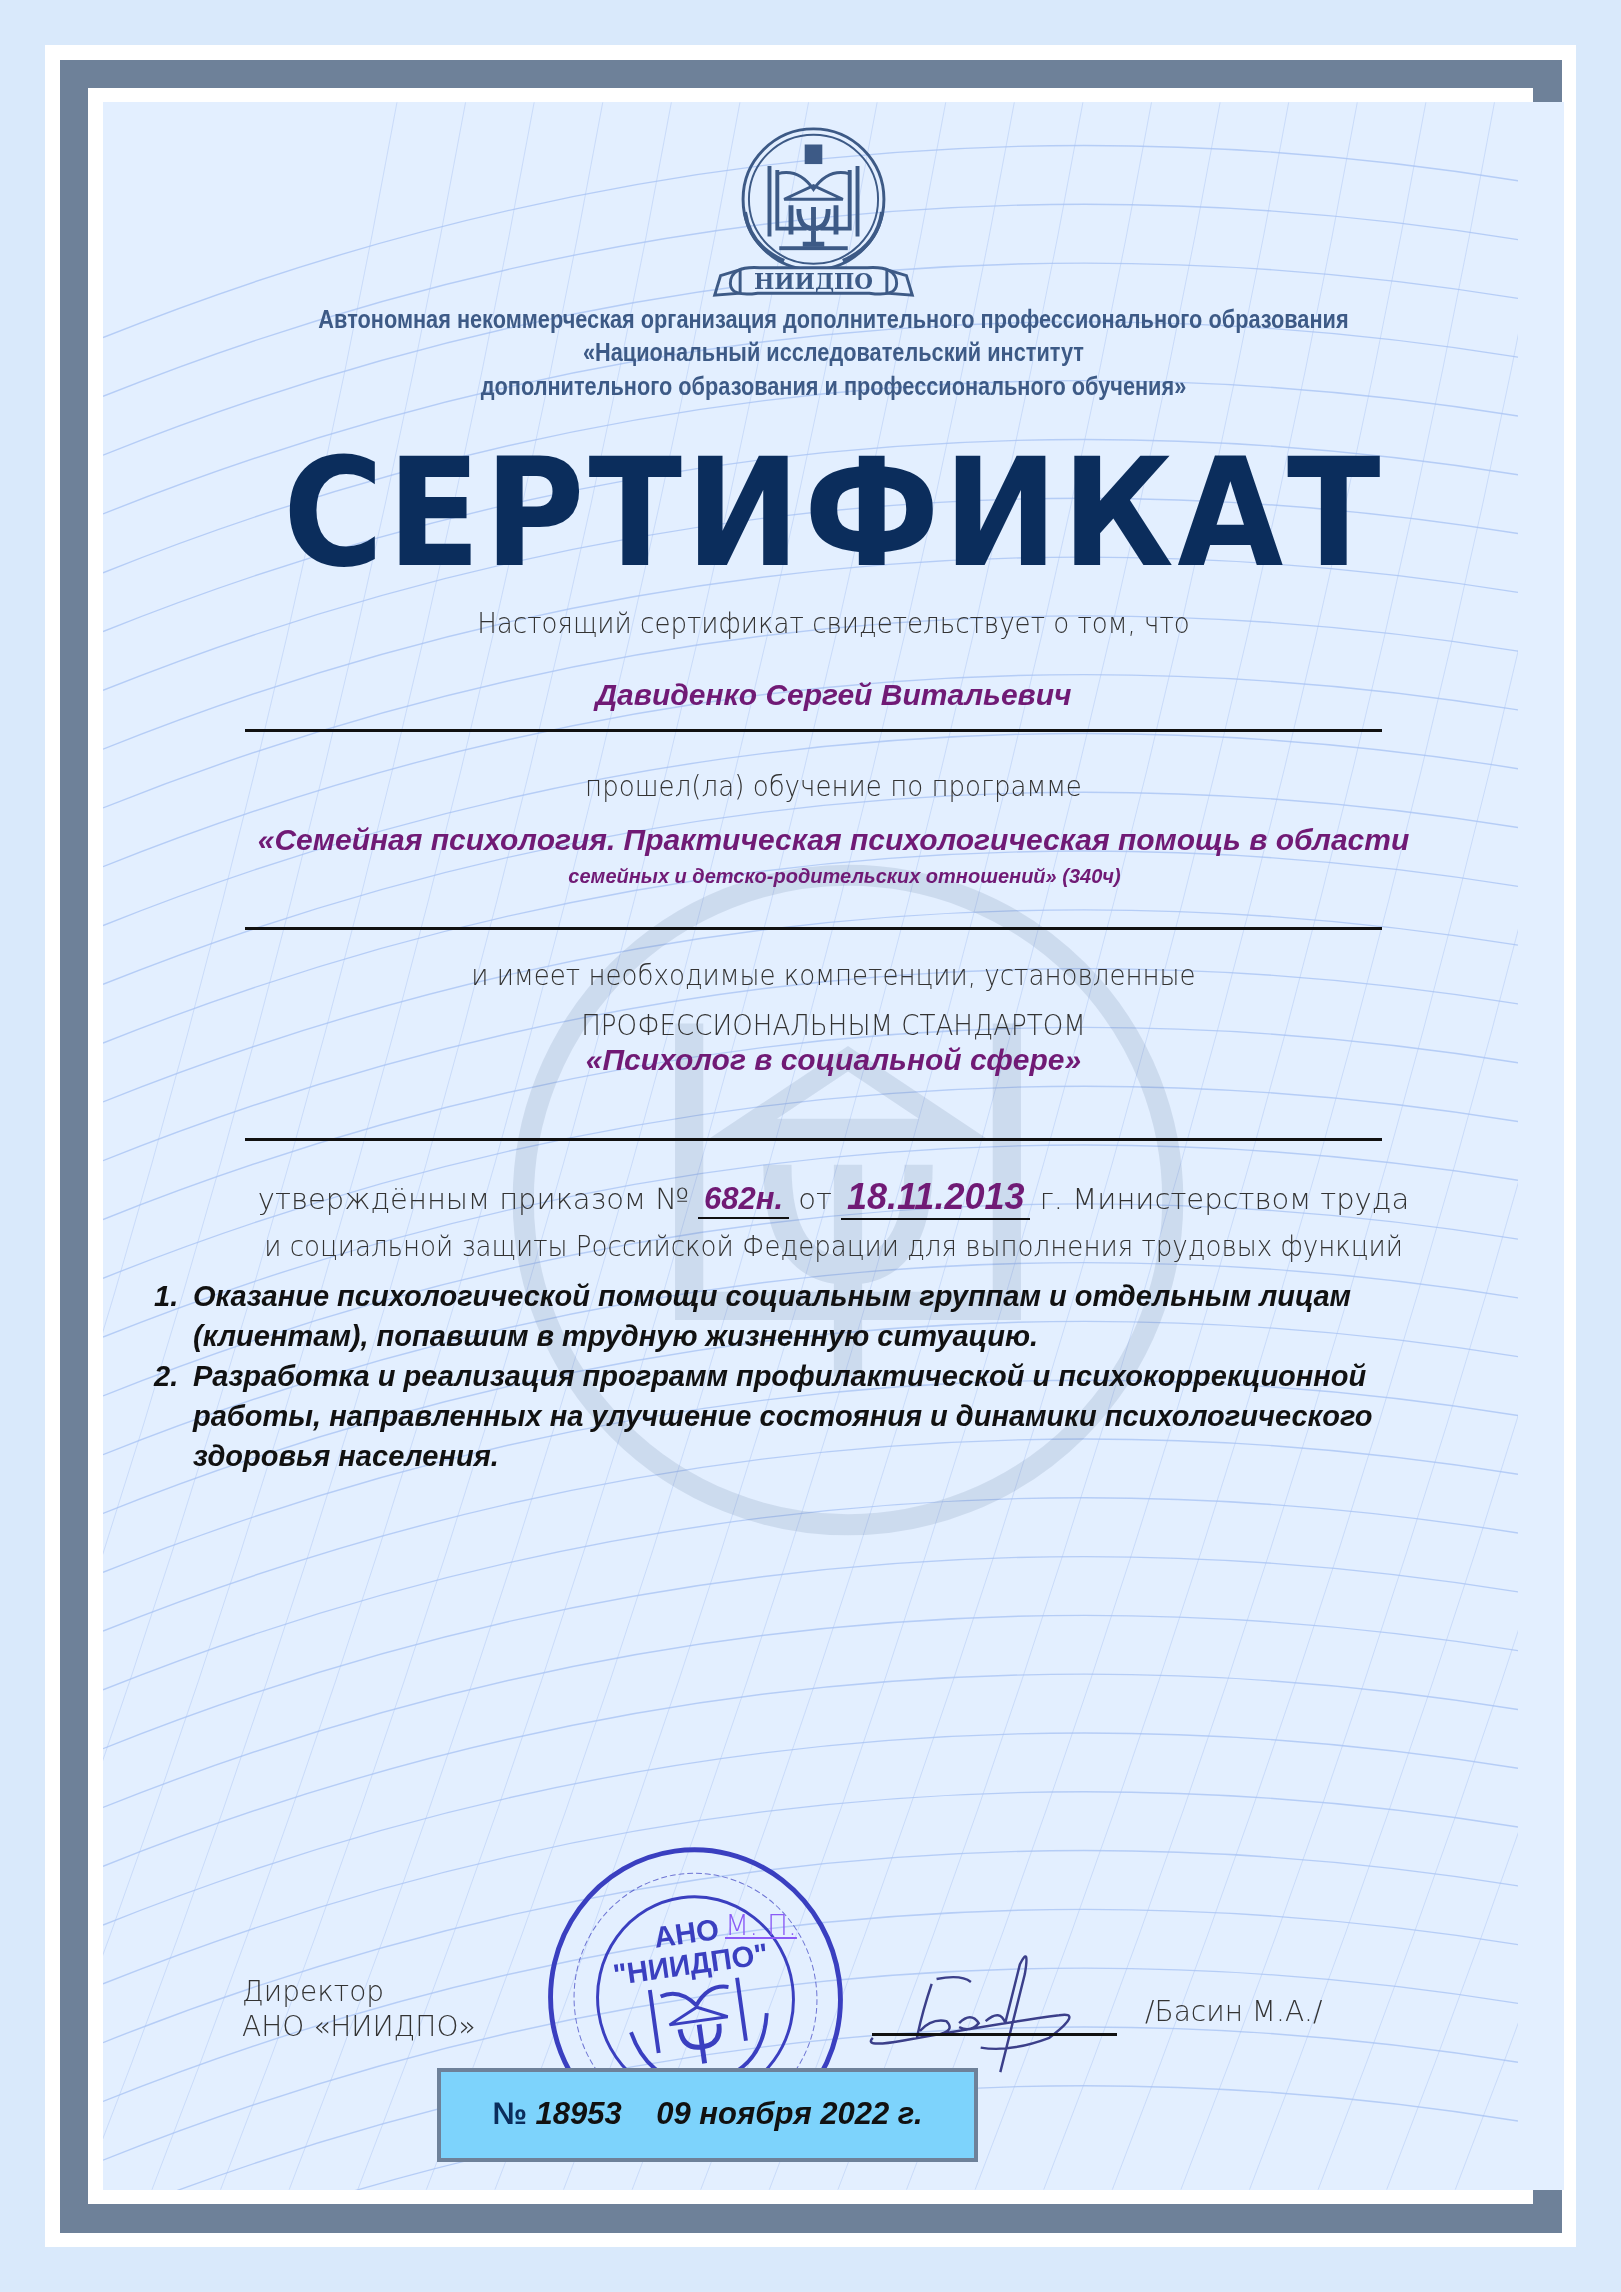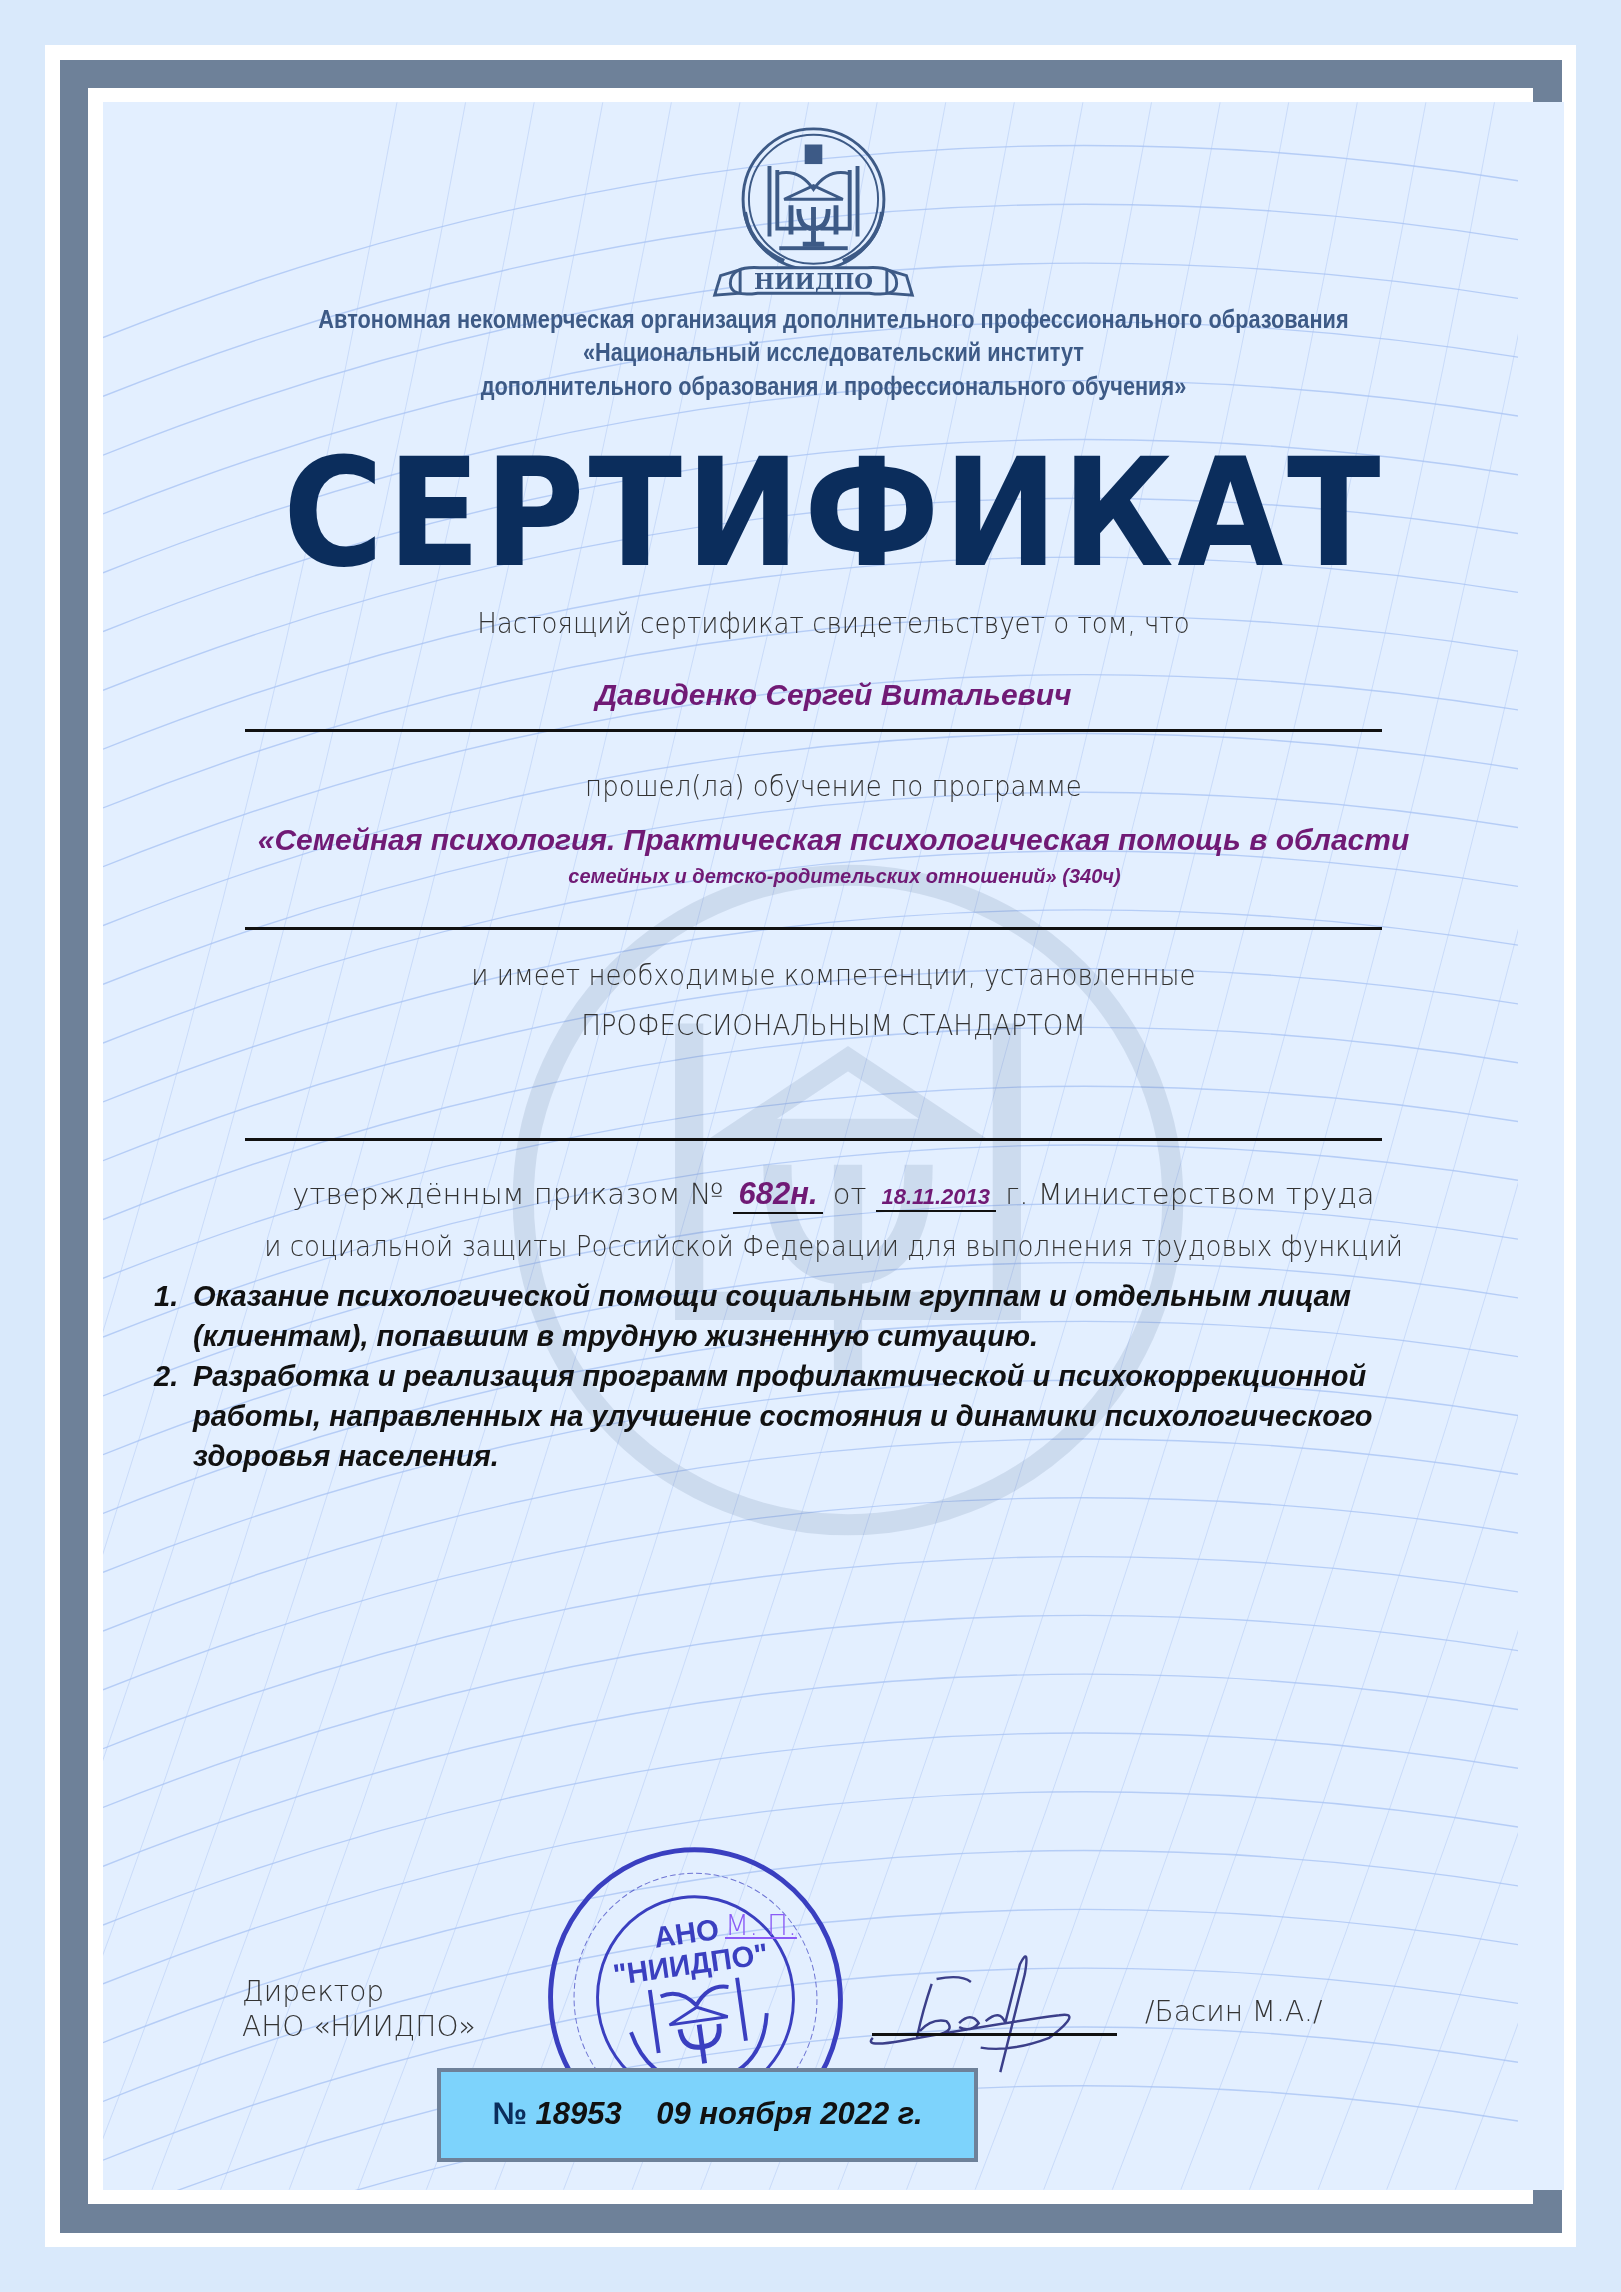--- a/index.html
+++ b/index.html
@@ -142,27 +142,28 @@
     <div class="hr" style="left:142px; top:627px; width:1137px;"></div>
 
     <div class="center plain" style="top:667px;">прошел(ла) обучение по программе</div>
 
     <div class="center bi" style="top:721px; font-size:30px;">«Семейная психология. Практическая психологическая помощь в области</div>
     <div class="center bi" style="top:763px; font-size:20px;margin-left:11px;">семейных и детско-родительских отношений» (340ч)</div>
     <div class="hr" style="left:142px; top:825px; width:1137px;"></div>
 
     <div class="center plain" style="top:856px;">и имеет необходимые компетенции, установленные</div>
     <div class="center plain" style="top:906px;">ПРОФЕССИОНАЛЬНЫМ СТАНДАРТОМ</div>
+    <div class="center bi" style="top:941px; font-size:30px;">«Психолог в социальной сфере»</div>
     <div class="hr" style="left:142px; top:1036px; width:1137px;"></div>
 
     <div class="center" style="top:1074px; font-size:29px; color:#333;">
       <span style="font-family:'DejaVu Sans',sans-serif; font-weight:300;">утверждённым приказом №</span>
       <span class="bi" style="display:inline-block; border-bottom:2.9px solid #111; padding:0 5.9px; font-size:31px;">682н.</span>
       <span style="font-family:'DejaVu Sans',sans-serif; font-weight:300;">от</span>
-      <span class="bi" style="display:inline-block; border-bottom:2.9px solid #111; padding:0 5.9px; font-size:22px;">18.11.2013</span>
+      <span class="bi" style="display:inline-block; border-bottom:2.9px solid #111; padding:0 5.9px; font-size:36px;">18.11.2013</span>
       <span style="font-family:'DejaVu Sans',sans-serif; font-weight:300;">г. Министерством труда</span>
     </div>
     <div class="center plain" style="top:1127px;">и социальной защиты Российской Федерации для выполнения трудовых функций</div>
 
     <div class="list">
       <div class="item">
         <span class="num">1.</span>
         <span>Оказание психологической помощи социальным группам и отдельным лицам (клиентам), попавшим в трудную жизненную ситуацию.</span>
       </div>
       <div class="item">

